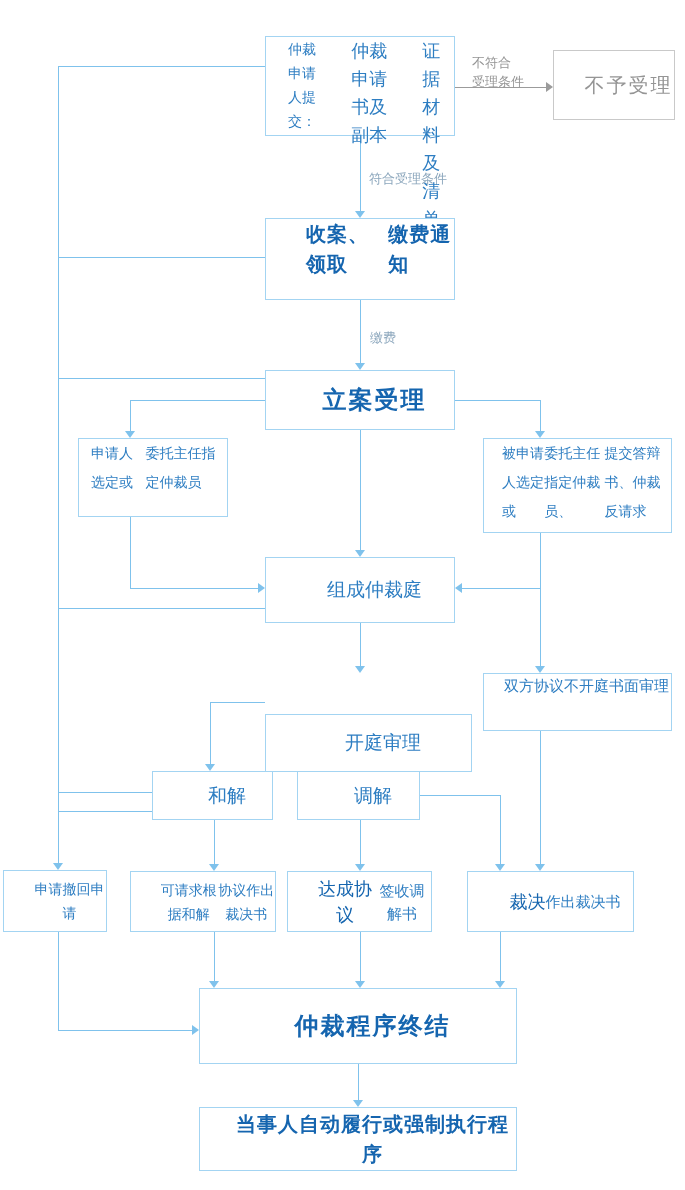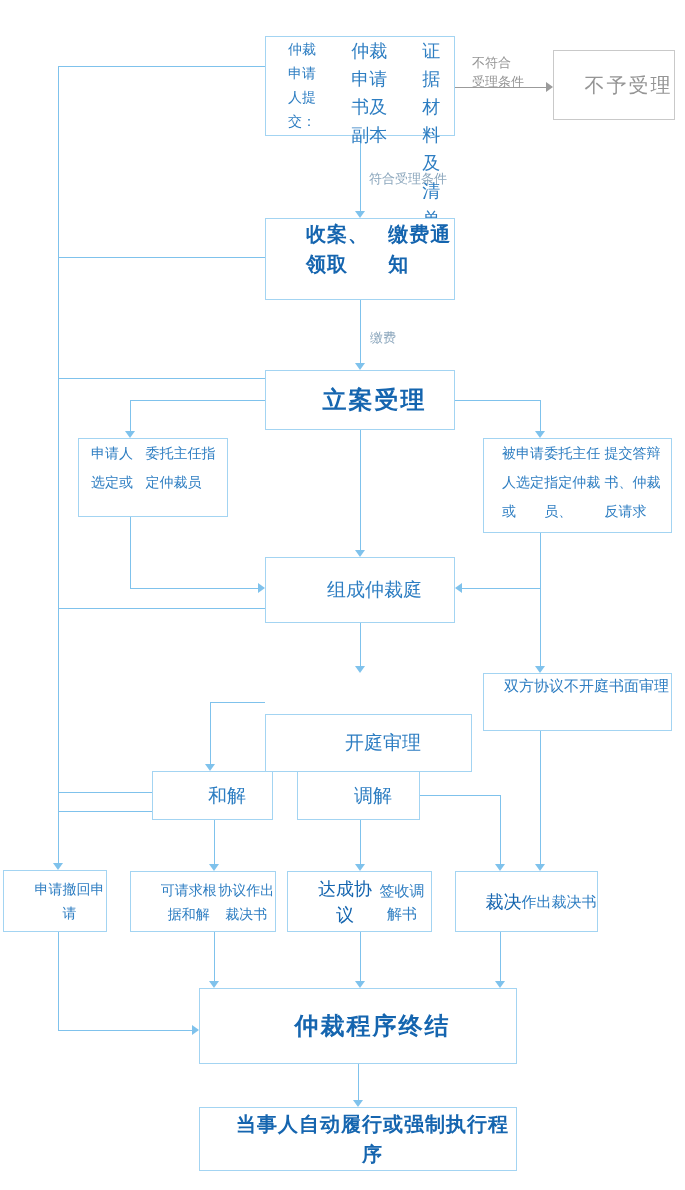--- a/index.html
+++ b/index.html
@@ -181,21 +181,21 @@
   <div class="box center" style="left:130px;top:871px;width:146px;height:61px;">
     <span class="t14">可请求根据和解</span>
     <span class="t14">协议作出裁决书</span>
   </div>
 
   <div class="box center" style="left:287px;top:871px;width:145px;height:61px;">
     <span class="b18">达成协议</span>
     <span class="t15">签收调解书</span>
   </div>
 
-  <div class="box center" style="left:455px;top:871px;width:143px;height:61px;align-items:center;">
+  <div class="box center" style="left:467px;top:871px;width:167px;height:61px;align-items:center;">
     <span class="b18">裁决</span>
     <span class="t15">作出裁决书</span>
   </div>
 
   <div class="box center" style="left:199px;top:988px;width:318px;height:76px;">
     <span class="b24">仲裁程序终结</span>
   </div>
 
   <div class="box center" style="left:199px;top:1107px;width:318px;height:64px;">
     <span class="b20">当事人自动履行或强制执行程序</span>

